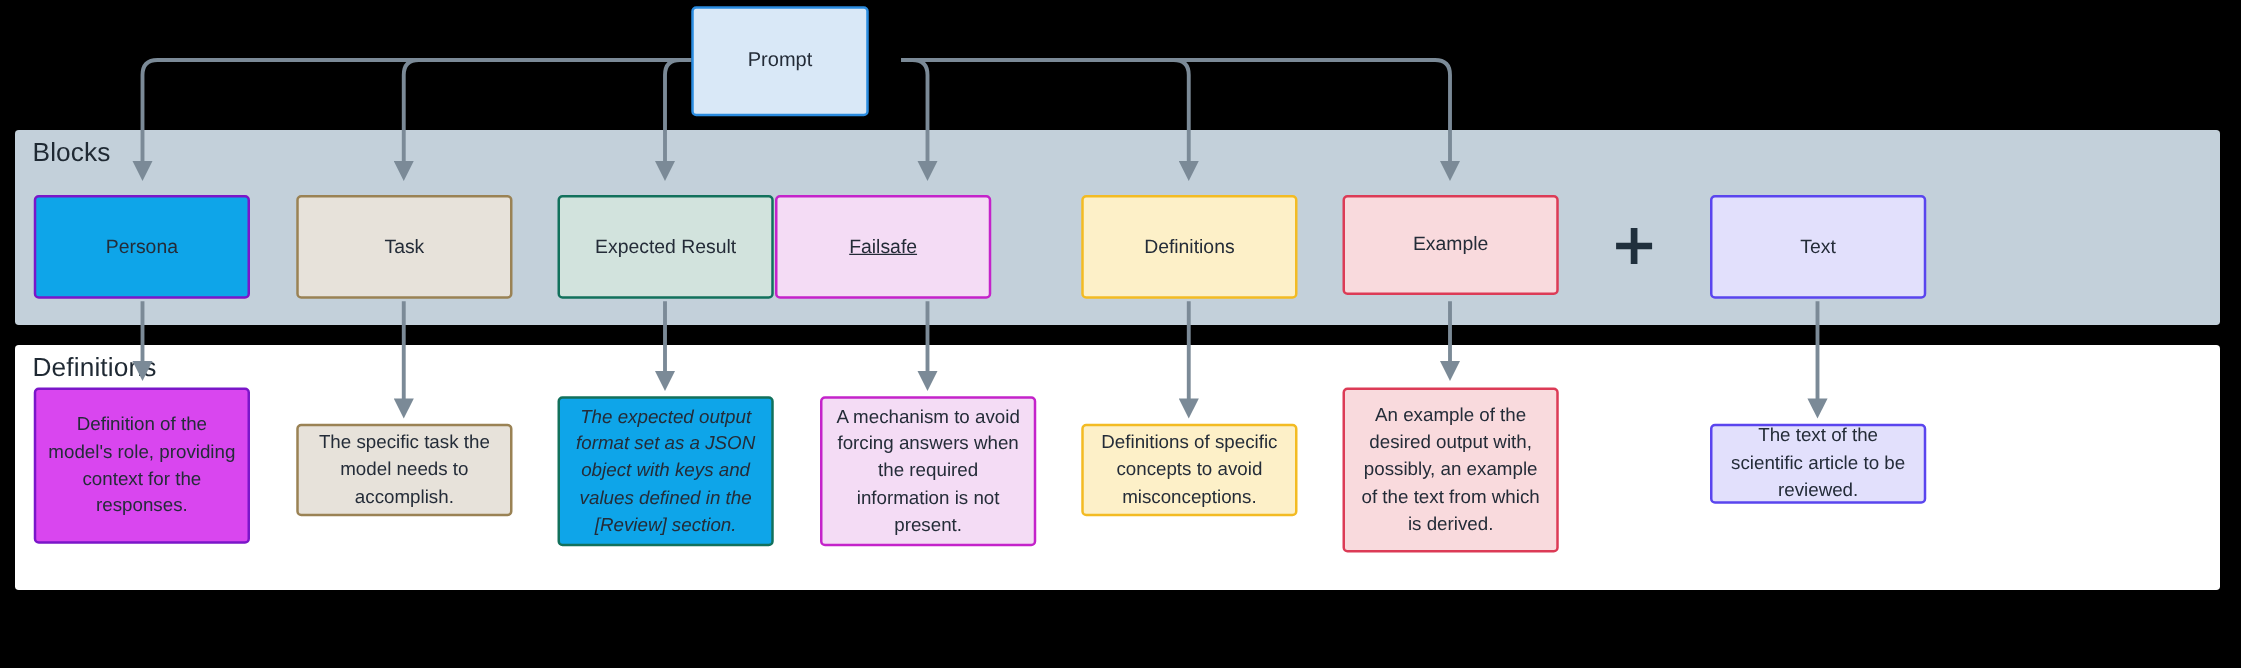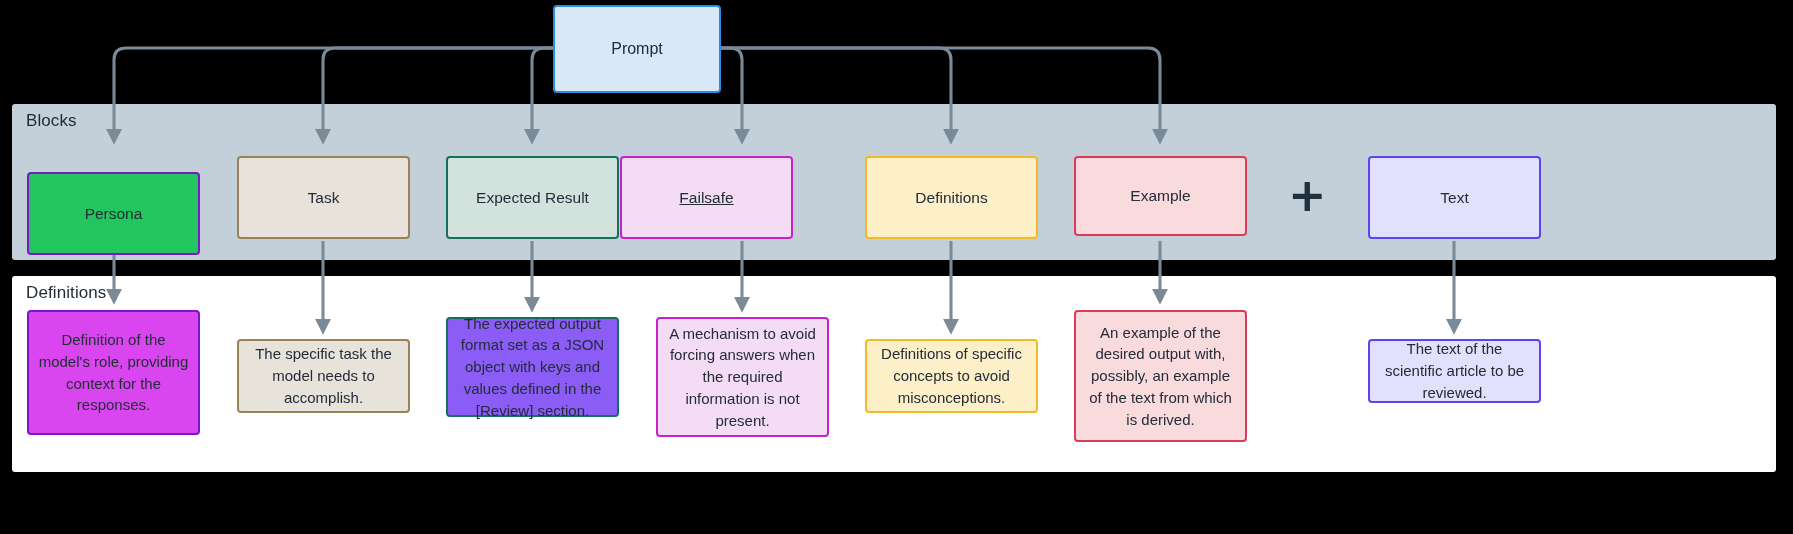--- a/index.html
+++ b/index.html
@@ -35,21 +35,21 @@
     background: #c3d0da;
   }
   #definitions-container {
     left: 12px; top: 276px;
     width: 1764px; height: 196px;
     background: #ffffff;
   }
   .container-label {
     position: absolute;
     left: 14px; top: 7px;
-    font-size: 17px;
+    font-size: 21px;
     color: #1f2933;
     letter-spacing: .1px;
   }
 
   
   .node {
     position: absolute;
     border-radius: 4px;
     border-width: 2px;
     border-style: solid;
@@ -108,25 +108,25 @@
       <path d="M 114 241 V 300" marker-end="url(#arw)"></path>
       <path d="M 323 241 V 330" marker-end="url(#arw)"></path>
       <path d="M 532 241 V 308" marker-end="url(#arw)"></path>
       <path d="M 742 241 V 308" marker-end="url(#arw)"></path>
       <path d="M 951 241 V 330" marker-end="url(#arw)"></path>
       <path d="M 1160 241 V 300" marker-end="url(#arw)"></path>
       <path d="M 1454 241 V 330" marker-end="url(#arw)"></path>
     </g>
   </svg>
 
-  <div class="node prompt" id="n-prompt" style="left: 553px; top: 5px; width: 168px; height: 88px; background: rgb(217, 232, 247); border-color: rgb(43, 140, 224);">
+  <div class="node prompt" id="n-prompt" style="left: 553px; top: 5px; width: 142px; height: 88px; background: rgb(217, 232, 247); border-color: rgb(43, 140, 224);">
     <span>Prompt</span>
   </div>
 
-  <div class="node" id="n-persona" style="left: 27px; top: 156px; width: 173px; height: 83px; background: #22c55e; border-color: rgb(123, 22, 201); margin-top: 16px;">
+  <div class="node" id="n-persona" style="left: 27px; top: 156px; width: 173px; height: 83px; background: #0ea5e9; border-color: rgb(123, 22, 201);">
       <span>Persona</span>
     </div>
   <div class="node" id="n-expected" style="left: 446px; top: 156px; width: 173px; height: 83px; background: rgb(210, 227, 221); border-color: rgb(18, 113, 92);">
       <span>Expected Result</span>
     </div>
   <div class="node" id="n-task" style="left: 237px; top: 156px; width: 173px; height: 83px; background: rgb(231, 226, 218); border-color: rgb(154, 130, 84);">
       <span>Task</span>
     </div>
   <div class="node" id="n-failsafe" style="left: 620px; top: 156px; width: 173px; height: 83px; background: rgb(244, 220, 245); border-color: rgb(196, 35, 202); text-decoration: underline;">
       <span>Failsafe</span>
@@ -142,21 +142,21 @@
     </div>
 
   <div class="plus" style="left: 1288px; top: 172px; color: rgb(32, 48, 61);">+</div>
 
   <div class="node desc" id="d-persona" style="left: 27px; top: 310px; width: 173px; height: 125px; background: #d946ef; border-color: rgb(123, 22, 201);">
       <span>Definition of the model's role, providing context for the responses.</span>
     </div>
   <div class="node desc" id="d-task" style="left: 237px; top: 339px; width: 173px; height: 74px; background: rgb(231, 226, 218); border-color: rgb(154, 130, 84);">
       <span>The specific task the model needs to accomplish.</span>
     </div>
-  <div class="node desc" id="d-expected" style="left: 446px; top: 317px; width: 173px; height: 100px; background: #8b5cf6; border-color: rgb(18, 113, 92);">
+  <div class="node desc" id="d-expected" style="left: 446px; top: 317px; width: 173px; height: 120px; background: #0ea5e9; border-color: rgb(18, 113, 92); font-style: italic;">
       <span>The expected output format set as a JSON object with keys and values defined in the [Review] section.</span>
     </div>
   <div class="node desc" id="d-failsafe" style="left: 656px; top: 317px; width: 173px; height: 120px; background: rgb(244, 220, 245); border-color: rgb(196, 35, 202);">
       <span>A mechanism to avoid forcing answers when the required information is not present.</span>
     </div>
   <div class="node desc" id="d-defs" style="left: 865px; top: 339px; width: 173px; height: 74px; background: rgb(253, 240, 200); border-color: rgb(243, 187, 35); align-items: center;">
       <span>Definitions of specific concepts to avoid misconceptions.</span>
     </div>
   <div class="node desc" id="d-example" style="left: 1074px; top: 310px; width: 173px; height: 132px; background: rgb(249, 218, 221); border-color: rgb(220, 59, 86);">
       <span>An example of the desired output with, possibly, an example of the text from which is derived.</span>

